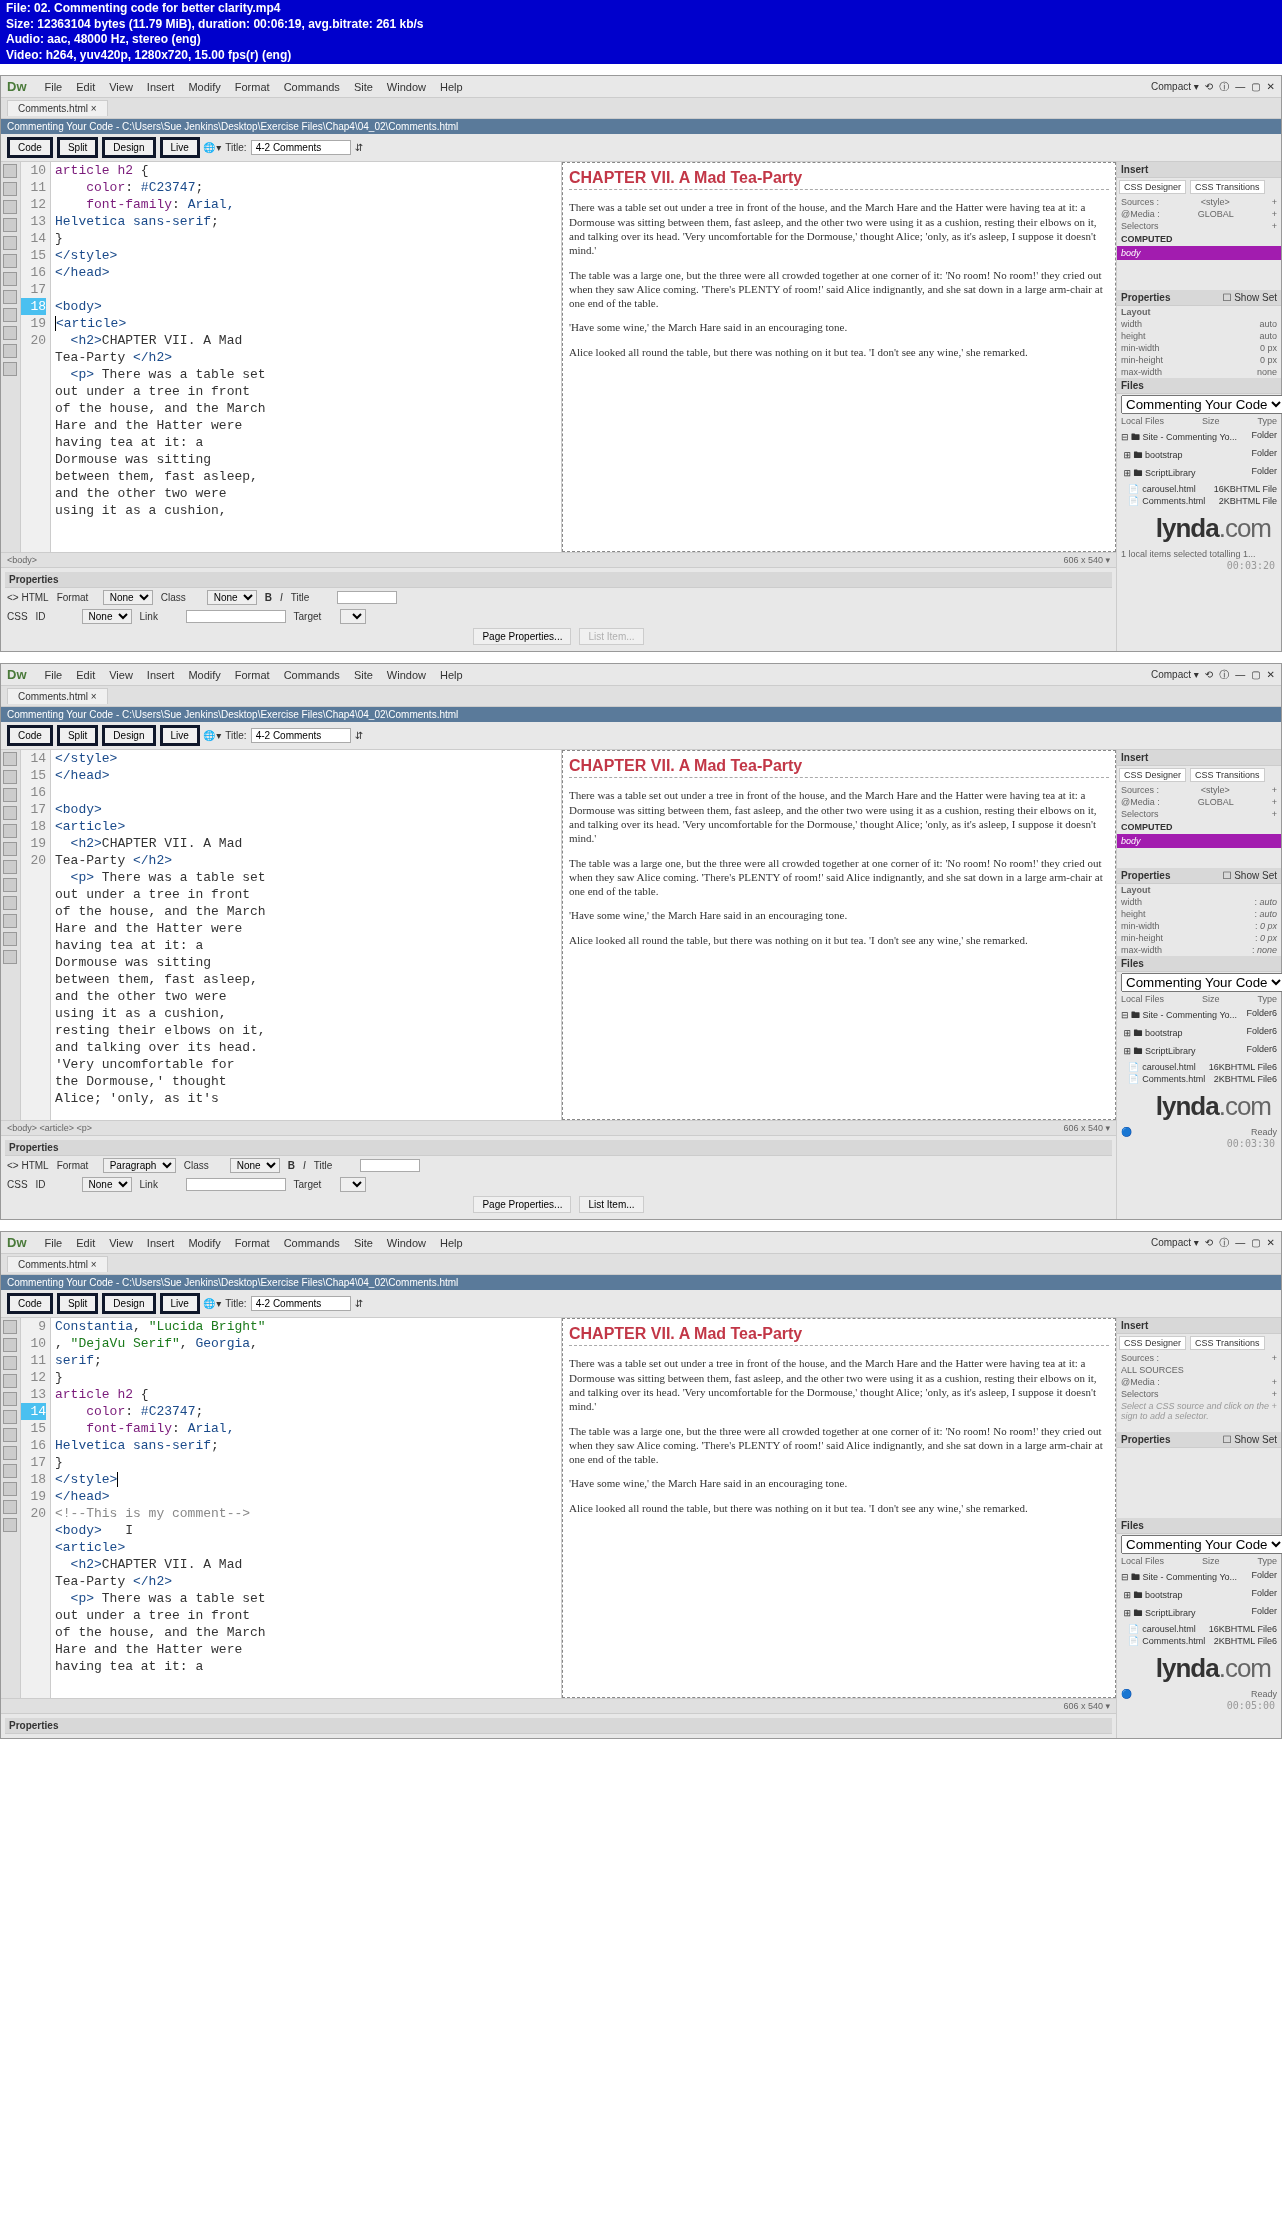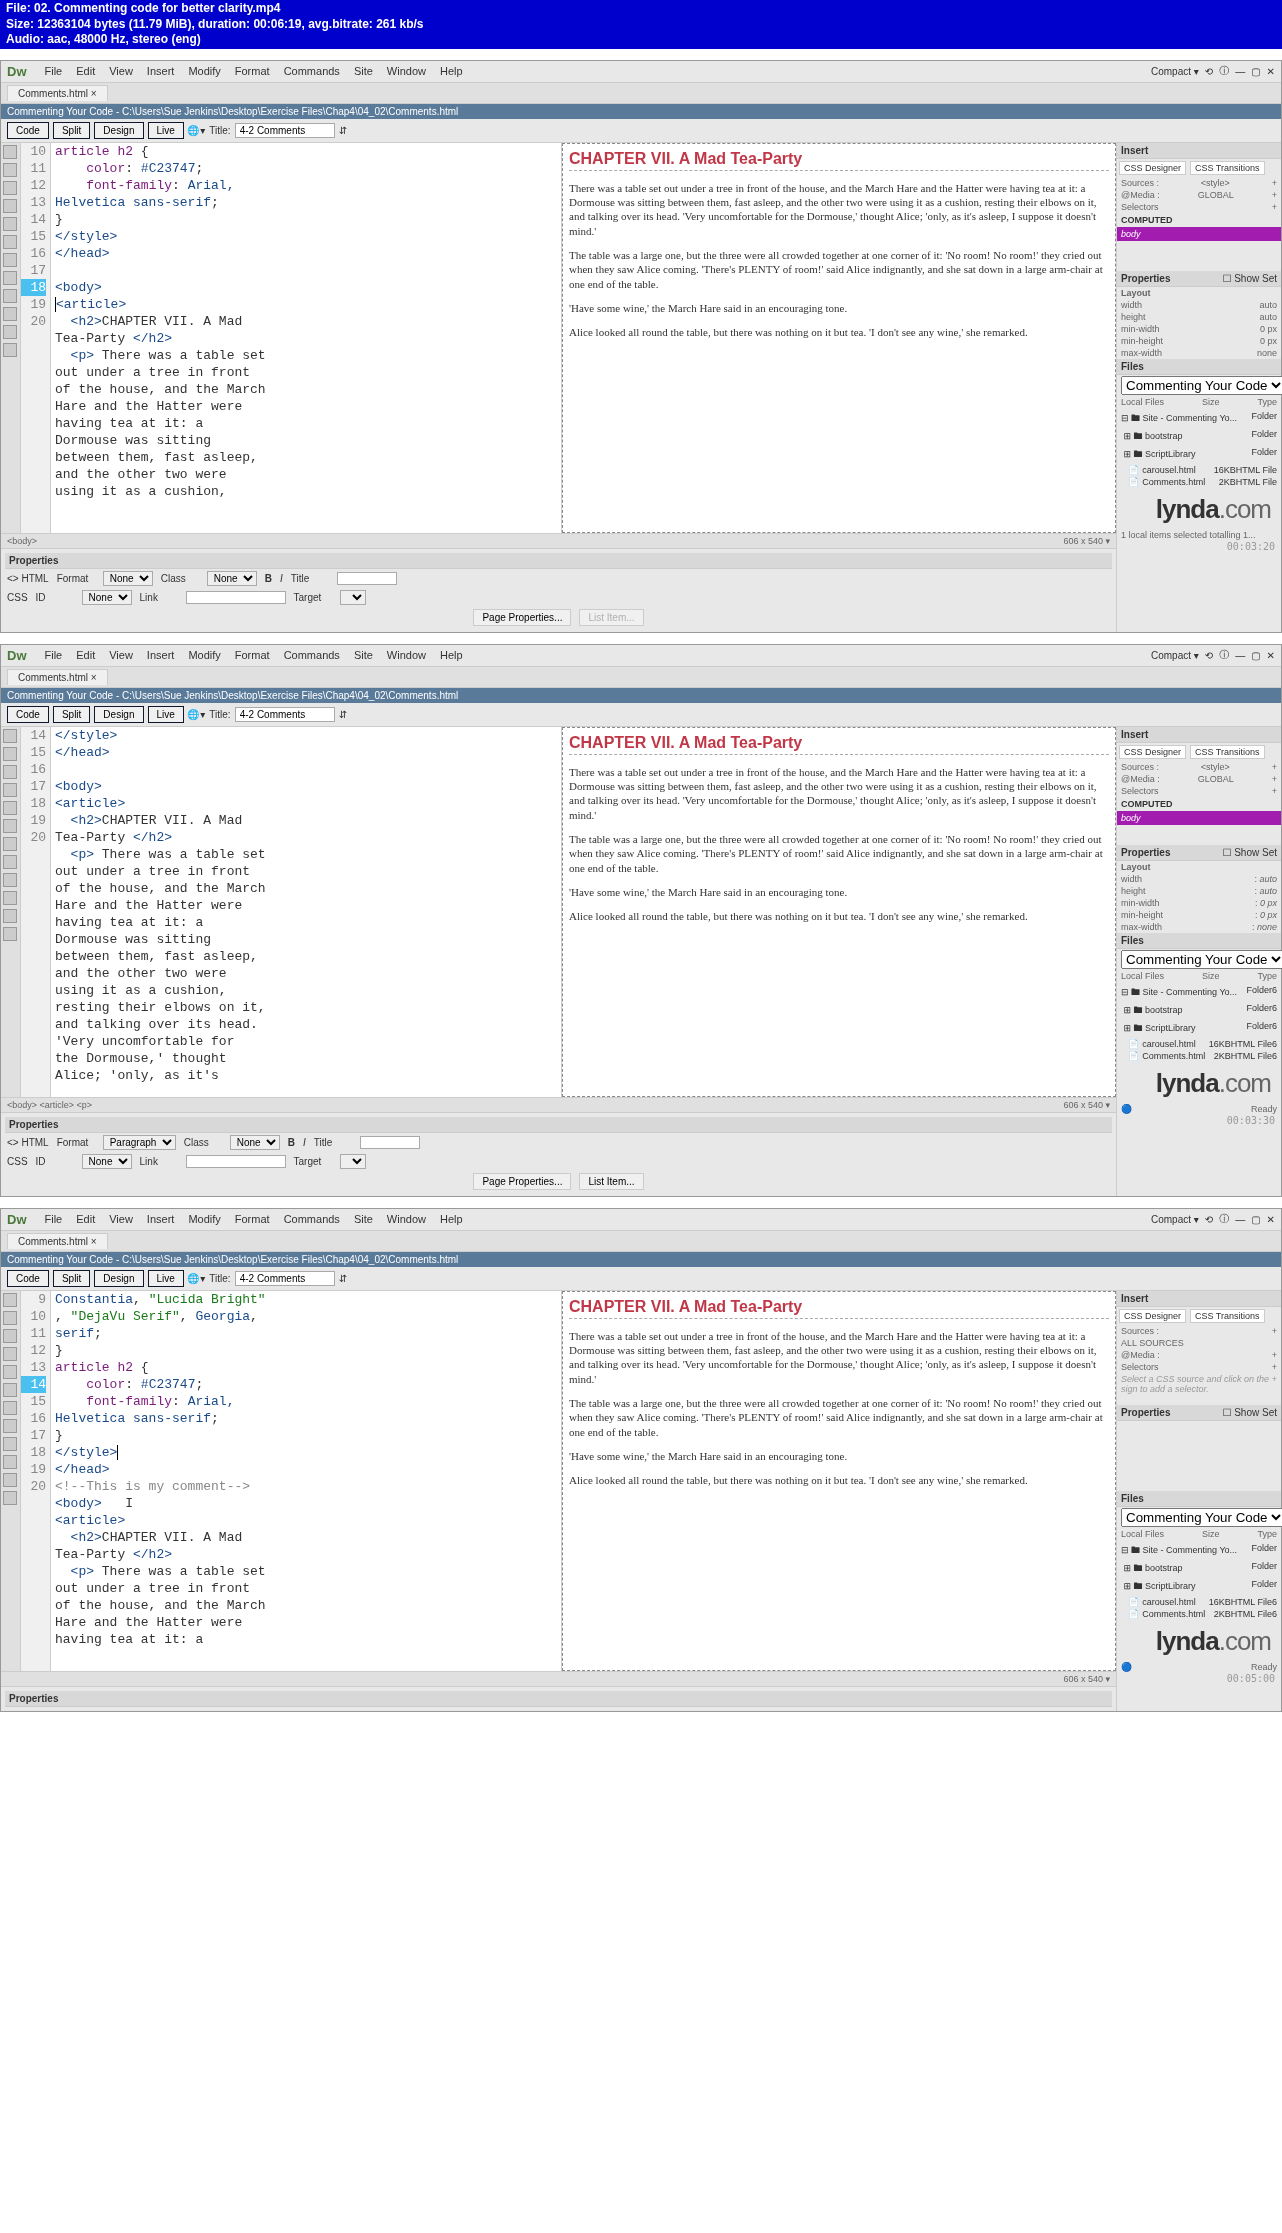--- a/index.html
+++ b/index.html
@@ -8,21 +8,21 @@
 .dw-instance { border: 1px solid #999; margin-top: 11px; }
 .menu-bar { background: #e8e8e8; padding: 3px 6px; display: flex; align-items: center; gap: 14px; font-size: 11px; border-bottom: 1px solid #ccc; }
 .menu-bar .logo { color: #4a7a3a; font-weight: bold; font-size: 13px; margin-right: 4px; }
 .menu-bar .right { margin-left: auto; display: flex; gap: 6px; align-items: center; }
 .menu-bar .right span { font-size: 10px; }
 .menu-item { cursor: pointer; }
 .title-bar { background: #5a7a9a; color: #fff; padding: 2px 6px; font-size: 10px; }
 .tab-bar { background: #e0e0e0; padding: 2px 6px; font-size: 10px; border-bottom: 1px solid #ccc; display: flex; align-items: center; }
 .tab { background: #f0f0f0; padding: 2px 10px; border: 1px solid #ccc; border-bottom: none; margin-right: 2px; }
 .toolbar { background: #e8e8e8; padding: 3px 6px; display: flex; gap: 4px; align-items: center; font-size: 10px; border-bottom: 1px solid #ccc; }
-.toolbar button { background: #f0f0f0; border: 1px solid #0f172a; padding: 2px 8px; font-size: 10px; cursor: pointer; }
+.toolbar button { background: #f0f0f0; border: 3px solid #0f172a; padding: 2px 8px; font-size: 10px; cursor: pointer; }
 .toolbar input { font-size: 10px; padding: 1px 4px; border: 1px solid #aaa; }
 .main-area { display: flex; height: 390px; }
 .icon-bar { width: 20px; background: #e0e0e0; border-right: 1px solid #ccc; display: flex; flex-direction: column; padding: 2px; gap: 4px; }
 .icon-bar div { width: 14px; height: 14px; background: #ccc; border: 1px solid #999; }
 .code-pane { flex: 1; display: flex; background: #fff; border-right: 1px solid #ccc; overflow: hidden; }
 .gutter { width: 30px; background: #f0f0f0; text-align: right; padding-right: 4px; font-family: 'Courier New', monospace; font-size: 13px; color: #888; line-height: 17px; border-right: 1px solid #ccc; }
 .gutter .hl { background: #4ac0f0; color: #fff; }
 .code { flex: 1; font-family: 'Courier New', monospace; font-size: 13px; line-height: 17px; padding-left: 4px; white-space: pre-wrap; overflow: hidden; }
 .code .tag { color: #1a4a8a; }
 .code .prop { color: #7a1a7a; }
@@ -57,20 +57,21 @@
 .refresh-area button { padding: 2px 12px; font-size: 10px; }
 .timestamp { color: #fff; font-size: 10px; text-align: right; padding-right: 6px; background: #e8e8e8; color: #999; font-family: monospace; }
 </style>
 </head>
 <body>
 
 <div class="file-info">
   <div>File: 02. Commenting code for better clarity.mp4</div>
   <div>Size: 12363104 bytes (11.79 MiB), duration: 00:06:19, avg.bitrate: 261 kb/s</div>
   <div>Audio: aac, 48000 Hz, stereo (eng)</div>
+  <div>Video: h264, yuv420p, 1280x720, 15.00 fps(r) (eng)</div>
 </div>
 
 <div class="dw-instance">
 <div class="menu-bar">
   <span class="logo">Dw</span>
   <span class="menu-item">File</span>
   <span class="menu-item">Edit</span>
   <span class="menu-item">View</span>
   <span class="menu-item">Insert</span>
   <span class="menu-item">Modify</span>

